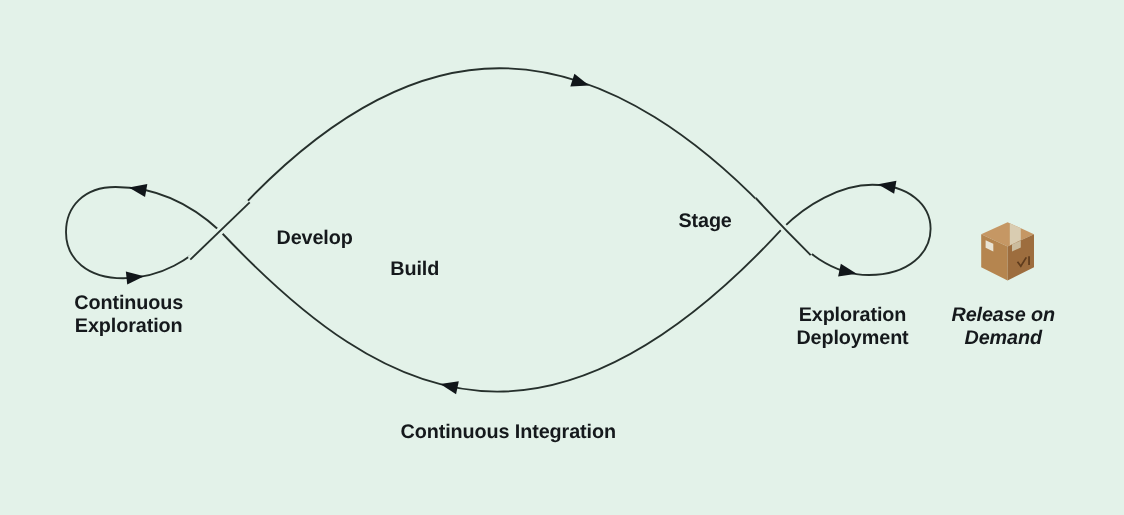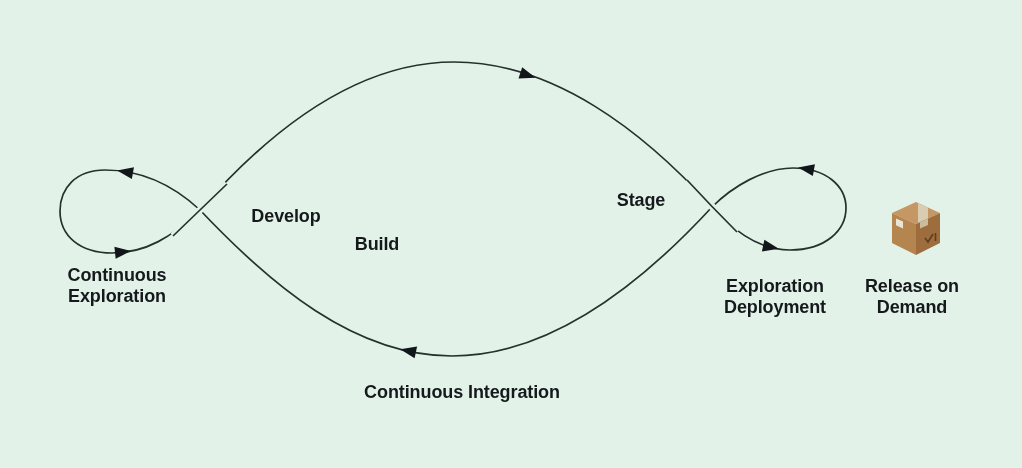--- a/index.html
+++ b/index.html
@@ -85,21 +85,21 @@
     </g>
   </svg>
 
   <div class="label" style="left:286px; top:206px;">Develop</div>
   <div class="label" style="left:377px; top:206px;margin-top:28px;">Build</div>
   <div class="label" style="left:629px; top:190px;margin-left:12px;">Stage</div>
 
   <div class="label wrap" style="left:117px; top:265px; width:140px;">Continuous Exploration</div>
   <div class="label" style="left:462px; top:382px;">Continuous Integration</div>
   <div class="label wrap" style="left:775px; top:276px; width:140px;">Exploration Deployment</div>
-  <div class="label wrap" style="left:912px; top:276px; width:120px;">Release on Demand</div>
+  <div class="label wrap" style="left:912px; top:276px; width:120px;font-style:italic;">Release on Demand</div>
 
   <svg class="pkg-icon" viewBox="0 0 64 64">
     <polygon points="32,4 56,15 32,26 8,15" fill="#c59764"></polygon>
     <polygon points="34,4.9 44,9.5 44,20.5 34,25.1" fill="#d9ccb1"></polygon>
     <polygon points="8,15 32,26 32,57 8,45" fill="#b5854f"></polygon>
     <polygon points="56,15 32,26 32,57 56,45" fill="#9d6d3e"></polygon>
     <polygon points="36,24.3 44,20.6 44,27 36,30.6" fill="#cbbc9e"></polygon>
     <polygon points="12,20.5 19,23.6 19,30.6 12,27.3" fill="#e9e4d4"></polygon>
     <path d="M41,40 L44,44 L49,36" fill="none" stroke="#5f3c1d" stroke-width="1.6"></path>
     <path d="M51.5,35 L51.5,43" fill="none" stroke="#5f3c1d" stroke-width="1.6"></path>

